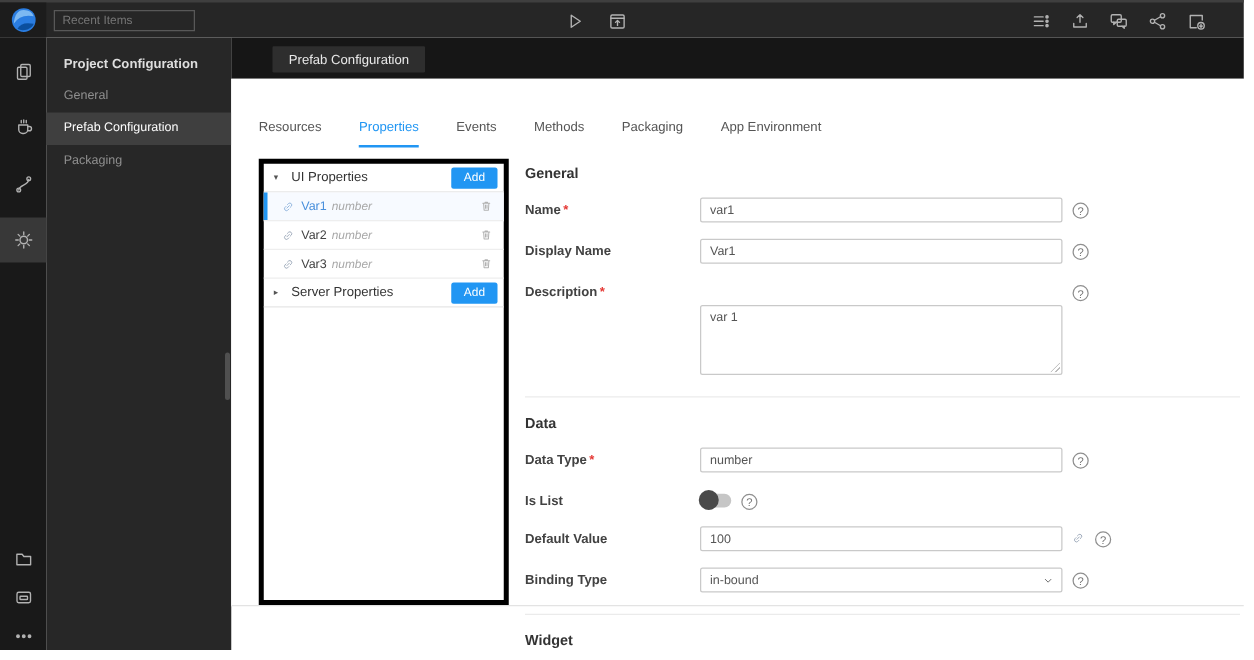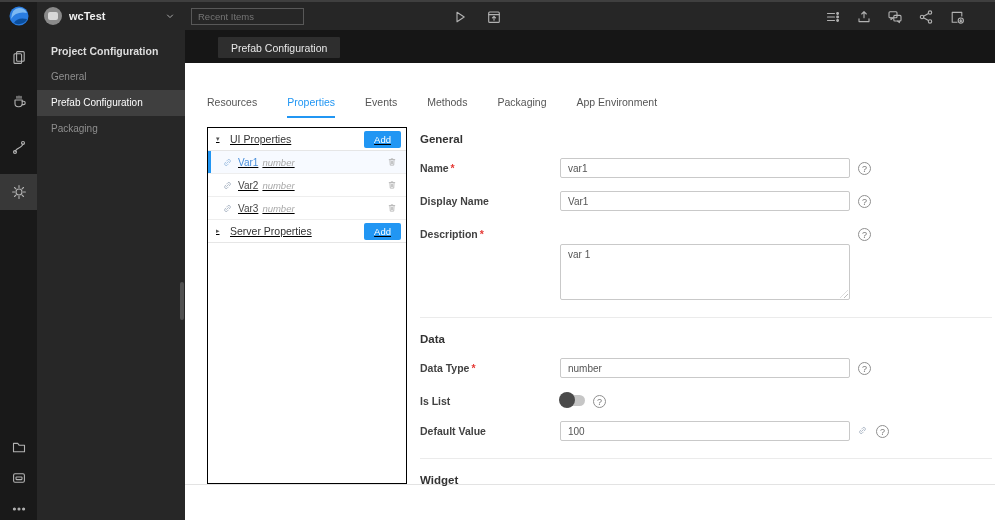--- a/index.html
+++ b/index.html
@@ -43,21 +43,21 @@
           font-size:10.5px; display:flex; align-items:center; padding:0 13px; border-radius:1px; cursor:pointer; }
 
   
   .content { position:absolute; left:185px; top:63px; width:810px; height:422px; background:#fff;
              border-bottom:1px solid #e3e3e3; }
   .tabs { position:absolute; left:22px; top:33px; display:flex; gap:30px; }
   .tab { font-size:10.5px; color:#555; padding-bottom:8px; cursor:pointer; border-bottom:2px solid transparent; }
   .tab.active { color:var(--accent); border-bottom-color:var(--accent); }
 
   
-  .panel { position:absolute; left:22px; top:64px; width:200px; height:357px; border:1px solid #000000; background:#fff;text-decoration:underline; }
+  .panel { position:absolute; left:22px; top:64px; width:200px; height:357px; border:4px solid #000000; background:#fff; }
   .pgroup-h { height:23px; display:flex; align-items:center; padding:0 5px 0 8px; border-bottom:1px solid #e6e6e6; }
   .caret { font-size:7px; color:#555; margin-right:6px; width:8px; }
   .pgroup-lbl { flex:1; font-size:10.5px; color:#333; }
   .add-btn { background:var(--accent); color:#fff; font-size:9.5px; border:none; border-radius:2px;
              padding:3px 10px; cursor:pointer; font-family:"Liberation Sans", sans-serif; }
   .pitem { height:23px; display:flex; align-items:center; border-bottom:1px solid #eee; padding-right:8px; cursor:pointer; }
   .pbar { width:3px; align-self:stretch; background:transparent; margin-right:11px; flex:none; }
   .pitem.selected { background:#f7faff; }
   .pitem.selected .pbar { background:var(--accent); }
   .plink { color:#9aa7b8; display:flex; margin-right:5px; }
@@ -97,31 +97,20 @@
 <div class="screen">
 
   <div class="topbar">
     <div class="logo-box">
       <svg width="22" height="22" viewBox="0 0 22 22">
         <circle cx="11" cy="11" r="9.5" fill="#2a7de1"></circle>
         <path d="M3 14 q5 -8 16 -6 q-2 -5 -8 -5 q-7 0 -8 11z" fill="#7db9f2"></path>
         <path d="M6 18 q3 -6 13 -4 q-1 3 -5 4.5 q-5 1.5 -8 -0.5z" fill="#0b4f9e"></path>
       </svg>
     </div>
-    <div class="project-switch">
-      <span class="avatar">
-          <i></i>
-        </span>
-      <span class="proj-name">wcTest</span>
-      <span class="chev">
-        <svg width="10" height="10" viewBox="0 0 16 16">
-            <path d="M3.5 6 L8 10.5 L12.5 6" fill="none" stroke="currentColor" stroke-width="1.6"></path>
-          </svg>
-      </span>
-    </div>
     <input class="recent" placeholder="Recent Items" style="">
     <div class="center-icons" id="center-icons">
         <span class="tb-ic">
           <svg width="16" height="16" viewBox="0 0 16 16" fill="none" stroke="currentColor" stroke-width="1.1" stroke-linecap="round" stroke-linejoin="round">
             <path d="M5 3.2 L12.2 8 L5 12.8 Z"></path>
           </svg>
         </span>
         <span class="tb-ic">
           <svg width="16" height="16" viewBox="0 0 16 16" fill="none" stroke="currentColor" stroke-width="1.1" stroke-linecap="round" stroke-linejoin="round">
             <rect x="2.7" y="3" width="10.6" height="10.4" rx="1"></rect>
@@ -355,18 +344,30 @@
         <div class="row">
           <span class="lbl">Default Value</span>
           <input class="txt" value="100" style="">
           <span class="bind-ic">
             <svg width="11" height="11" viewBox="0 0 16 16" fill="none" stroke="currentColor" stroke-width="1.1" stroke-linecap="round" stroke-linejoin="round">
               <path d="M6.6 9.4 L9.4 6.6 M5.6 7.4 L4.2 8.8 a2.3 2.3 0 0 0 3.2 3.2 L8.8 10.6 M10.4 8.6 L11.8 7.2 A2.3 2.3 0 0 0 8.6 4 L7.2 5.4"></path>
             </svg>
           </span>
           <span class="help"></span>
         </div>
+        <div class="row">
+          <span class="lbl">Binding Type</span>
+          <div class="sel">
+            <span>in-bound</span>
+            <span class="sel-chev">
+              <svg width="9" height="9" viewBox="0 0 16 16" fill="none" stroke="currentColor" stroke-width="1.1" stroke-linecap="round" stroke-linejoin="round">
+                <path d="M4 6.2 L8 10.2 L12 6.2"></path>
+              </svg>
+            </span>
+          </div>
+          <span class="help"></span>
+        </div>
         <div class="divider"></div>
         <div class="sec-title">Widget</div>
       </div>
   </div>
 
 </div>
 
 </body></html>

